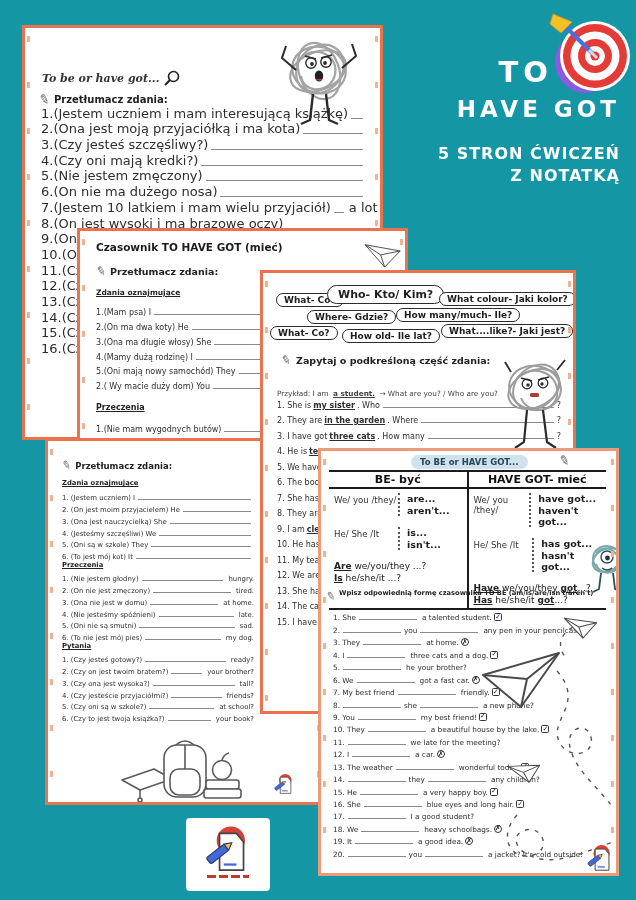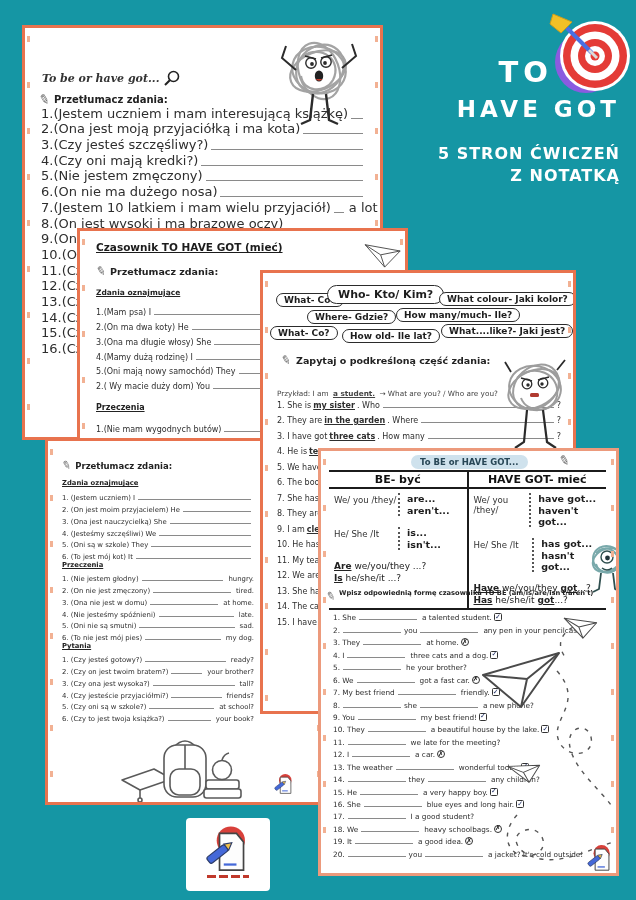--- a/index.html
+++ b/index.html
@@ -30,21 +30,21 @@
   .p1-heading { position:absolute; left:17px; top:42px; font-family:"DejaVu Serif","Liberation Serif",serif;
     font-style:italic; font-weight:bold; font-size:11px; color:#333; display:flex; align-items:center; gap:3px; }
   .p1-instr { position:absolute; left:14px; top:64px; font-size:10px; font-weight:bold; color:#222;
     display:flex; align-items:center; gap:4px; }
   .p1-instr .pencil{ font-size:13px; }
   .p1-list { position:absolute; left:16px; right:14px; top:77px; }
   .p1-list .ws-row { height:15.7px; font-size:13px; }
   .m1 { position:absolute; left:244px; top:2px; width:100px; height:112px; }
 
   
-  .p2-title { position:absolute; left:16px; top:10px; font-size:10.5px; font-weight:bold; text-decoration:underline; color:#1c1c1c;}
+  .p2-title { position:absolute; left:16px; top:10px; font-size:10.5px; font-weight:bold; color:#1c1c1c;}
   .p2-instr { position:absolute; left:16px; top:33px; font-size:9.5px; font-weight:bold; color:#222; display:flex; align-items:center; gap:4px;}
   .p2-instr .pencil{ font-size:12px; }
   .p2-sec1 { left:16px; top:57px; font-size:7.5px; }
   .p2-list { position:absolute; left:16px; right:16px; top:71px; }
   .p2-list .ws-row{ height:14.9px; font-size:8px; }
   .p2-sec2 { left:16px; top:172px; font-size:8px; }
   .p2-neg { position:absolute; left:16px; right:16px; top:188px; }
   .p2-neg .ws-row{ height:15px; font-size:8px; }
   .p2-plane { position:absolute; left:282px; top:11px; width:42px; height:27px; transform:scaleX(-1) rotate(6deg); }
 

